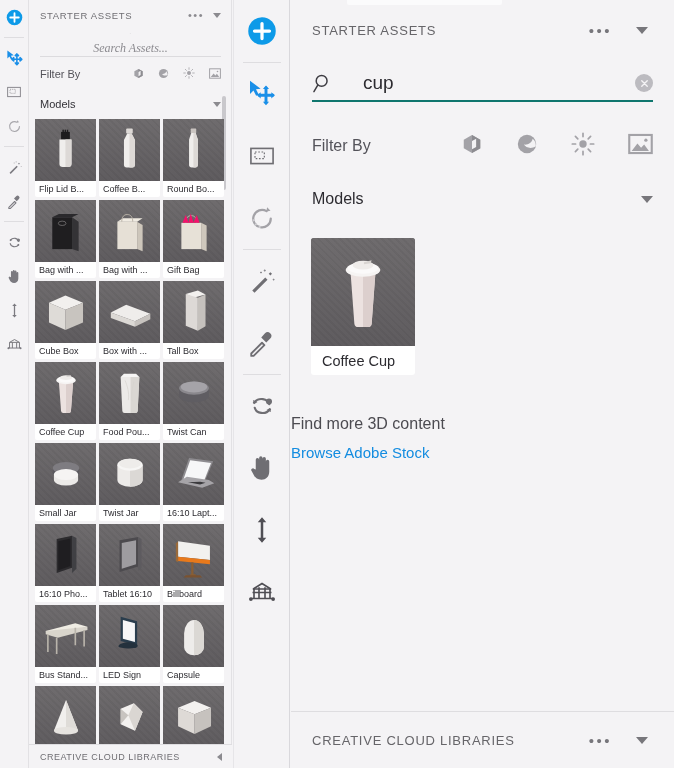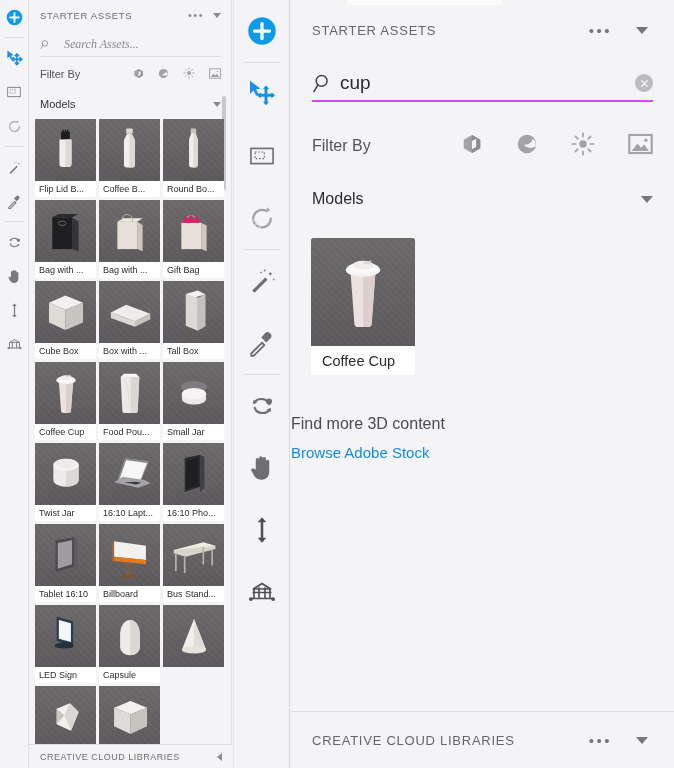--- a/index.html
+++ b/index.html
@@ -41,22 +41,23 @@
   .caret-down {
     width:0;height:0;border-left:4.5px solid transparent;border-right:4.5px solid transparent;
     border-top:5px solid #8b8a8f;
   }
   .caret-left {
     width:0;height:0;border-top:4px solid transparent;border-bottom:4px solid transparent;
     border-right:5px solid #8b8a8f;
   }
   #lp-search {
     margin:3px 10px 0 11px; height:24px;
-    display:flex; align-items:center; gap:13px;
+    display:flex; align-items:center; gap:7px;
     border-bottom:1px solid #dcdbde;
+    flex-direction:column;
   }
   #lp-search .sp {
     font-size:12px; color:#8b8a8f; font-style:italic;
     font-family:"Liberation Serif", serif;
   }
   #lp-filter {
     margin:0 10px 0 11px; height:34px; display:flex; align-items:center;
   }
   #lp-filter .fl { font-size:11px; color:#54535a; flex:1; }
   #lp-filter .fic { margin-left:14px; }
@@ -124,22 +125,22 @@
   }
   #rp-header .rh-title {
     font-size:13px; letter-spacing:.75px; color:#666569; flex:1;
     text-transform:uppercase;
   }
   #rp-header .dots { font-size:15px; letter-spacing:2.5px; margin-right:24px; color:#77767b;}
   #rp-header .caret-down { border-left-width:6px;border-right-width:6px;border-top-width:7px; border-top-color:#77767b;}
 
   #rp-search {
     position:absolute; left:21px; top:66px; width:341px; height:36px;
-    display:flex; align-items:center; gap:7px;
-    border-bottom:2px solid #d946ef;
+    display:flex; align-items:center; gap:30px;
+    border-bottom:2px solid #0f766e;
   }
   #rp-search .sval { font-size:19px; color:#2c2b30; flex:1; }
   #rp-clear {
     width:18px;height:18px;border-radius:50%;background:#bcbbc0;
     display:flex;align-items:center;justify-content:center;
   }
 
   #rp-filter {
     position:absolute; left:21px; top:125px; width:341px; height:42px;
     display:flex; align-items:center;
@@ -447,20 +448,32 @@
           <div class="thumb">
        <div class="scene"></div>
        <svg class="obj" width="56" height="56" viewBox="0 0 102 102" preserveAspectRatio="xMidYMid meet">
               <path d="M34 22h34l-3 62a4 4 0 0 1-4 3.5H41a4 4 0 0 1-4-3.5z" fill="#eceae8"></path>
               <path d="M52 22h16l-3 62a4 4 0 0 1-4 3.5h-9z" fill="#dad7d3"></path>
               <path d="M34 22l6-6h22l6 6z" fill="#f6f5f4"></path>
               <path d="M42 28c4 10 8 22 6 36M58 30c-3 12-5 24-3 36" stroke="#d6d2ce" stroke-width="1.2" fill="none"></path>
             </svg>
      </div>
           <div class="cap">Food Pou...</div>
+        </div>
+        <div class="cell">
+          <div class="thumb">
+       <div class="scene"></div>
+       <svg class="obj" width="56" height="56" viewBox="0 0 102 102" preserveAspectRatio="xMidYMid meet">
+              <ellipse cx="51" cy="44" rx="27" ry="12" fill="#77757a"></ellipse>
+              <path d="M24 44v12a27 12 0 0 0 54 0V44z" fill="#5f5d62"></path>
+              <ellipse cx="51" cy="42" rx="27" ry="12" fill="#8a888d"></ellipse>
+              <ellipse cx="51" cy="40" rx="24" ry="10" fill="#a5a3a8"></ellipse>
+            </svg>
+     </div>
+          <div class="cap">Twist Can</div>
         </div>
         <div class="cell">
           <div class="thumb">
        <div class="scene"></div>
        <svg class="obj" width="56" height="56" viewBox="0 0 102 102" preserveAspectRatio="xMidYMid meet">
               <ellipse cx="51" cy="42" rx="24" ry="11" fill="#6d6b70"></ellipse>
               <path d="M27 42v8a24 11 0 0 0 48 0v-8z" fill="#5b595e"></path>
               <ellipse cx="51" cy="40" rx="24" ry="11" fill="#7e7c81"></ellipse>
               <path d="M29 52v10a22 10 0 0 0 44 0V52z" fill="#eceae8"></path>
               <ellipse cx="51" cy="52" rx="22" ry="10" fill="#f6f4f3"></ellipse>

